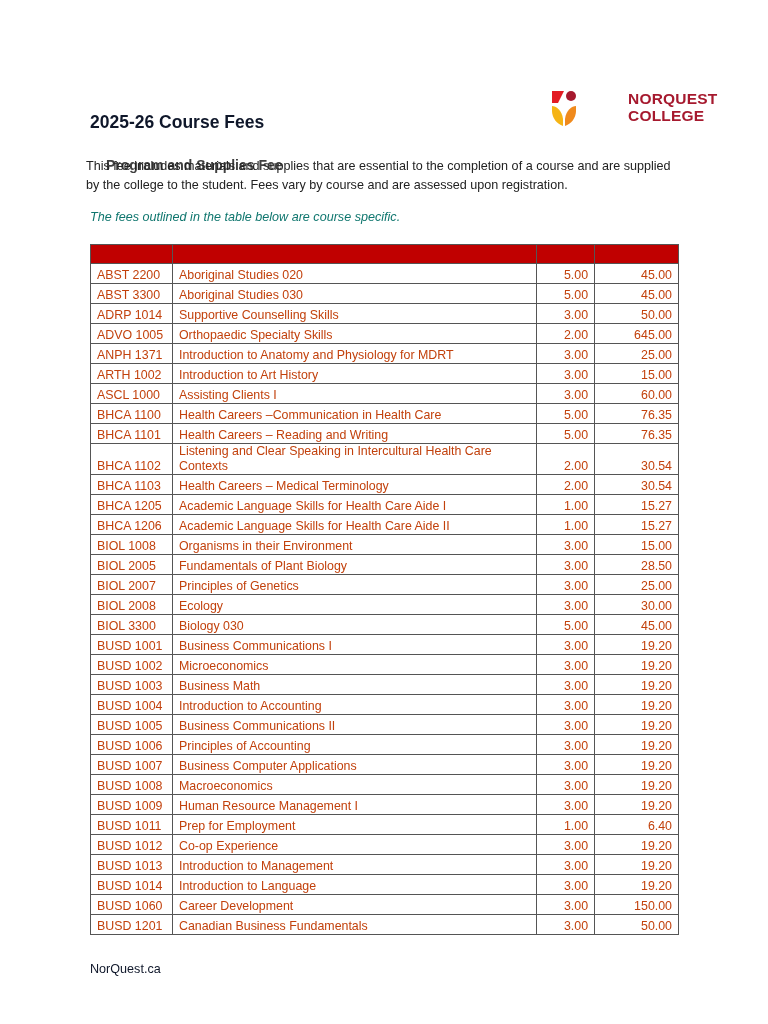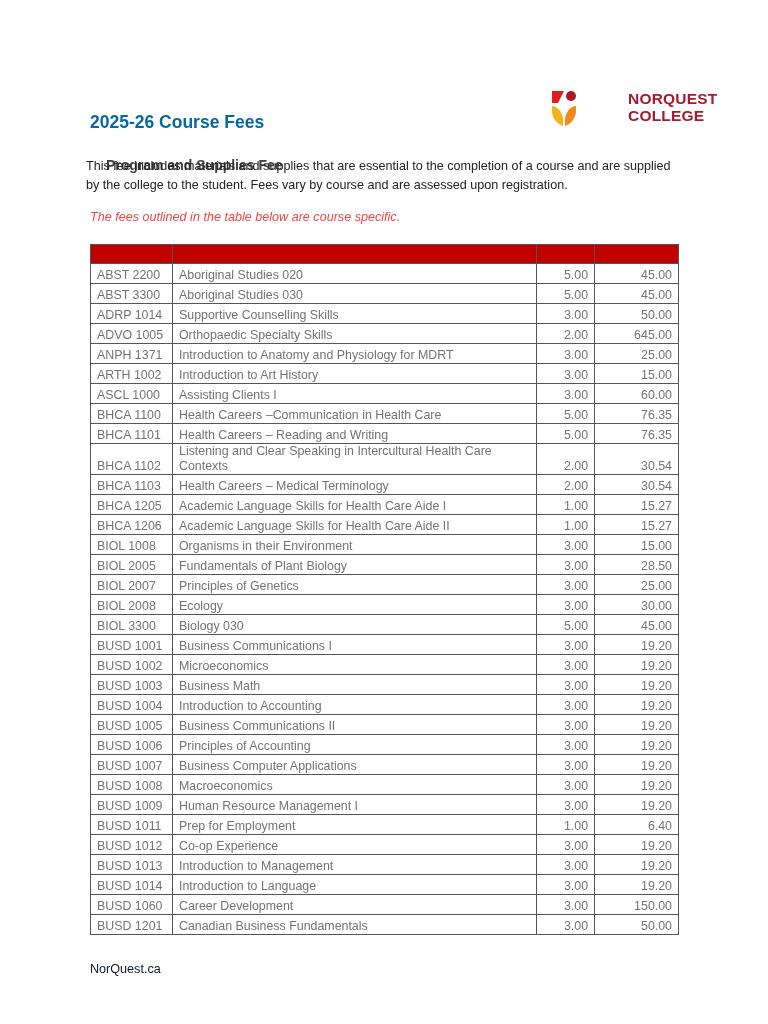--- a/index.html
+++ b/index.html
@@ -4,31 +4,31 @@
 <style>
   html, body { margin: 0; padding: 0; background: #ffffff; }
   body { width: 768px; height: 1024px; position: relative; overflow: hidden;
          font-family: "Liberation Sans", "DejaVu Sans", sans-serif; color: #222; }
 
   .logo { position: absolute; left: 551px; top: 89px; width: 130px; height: 40px; }
   .logo-mark { position: absolute; left: 0; top: 0; width: 26px; height: 38px; }
   .logo-text { position: absolute; left: 34px; top: 1px; color: #a6192e; font-weight: bold;
                font-size: 15.5px; line-height: 17px; letter-spacing: 0.2px; margin-left: 43px; }
 
-  .title { position: absolute; left: 90px; top: 112px; color: #0369a1; font-weight: bold;
+  .title { position: absolute; left: 90px; top: 112px; color: #0f172a; font-weight: bold;
            font-size: 17.5px; margin: 0; }
   .subtitle { position: absolute; left: 90px; top: 141px; color: #404040; font-weight: bold;
               font-size: 14px; margin: 16px; }
   .intro { position: absolute; left: 86px; top: 157px; width: 600px; font-size: 12.6px;
            line-height: 18.5px; color: #222; margin: 0; }
   .note { position: absolute; left: 90px; top: 210px; font-size: 12.6px; font-style: italic;
-          color: #ef4444; margin: 0; }
+          color: #0f766e; margin: 0; }
 
   table.fees { position: absolute; left: 90px; top: 244px; width: 589px; border-collapse: collapse;
-               font-size: 12.4px; color: #737373; }
+               font-size: 12.4px; color: #c2410c; }
   table.fees th { background: #c00000; height: 18px; border: 1px solid #555; padding: 0; }
   table.fees td { border: 1px solid #555; padding: 0 6px; height: 19px; line-height: 15px;
                   vertical-align: bottom; white-space: nowrap; }
   table.fees td.desc { white-space: normal; }
   table.fees td.num { text-align: right; }
   col.c1 { width: 82px; } col.c2 { width: 365px; } col.c3 { width: 58px; } col.c4 { width: 84px; }
 
   .footer-link { position: absolute; left: 90px; top: 962px; color: #0f172a; font-size: 12.6px;
                  text-decoration: none; }
 </style>

